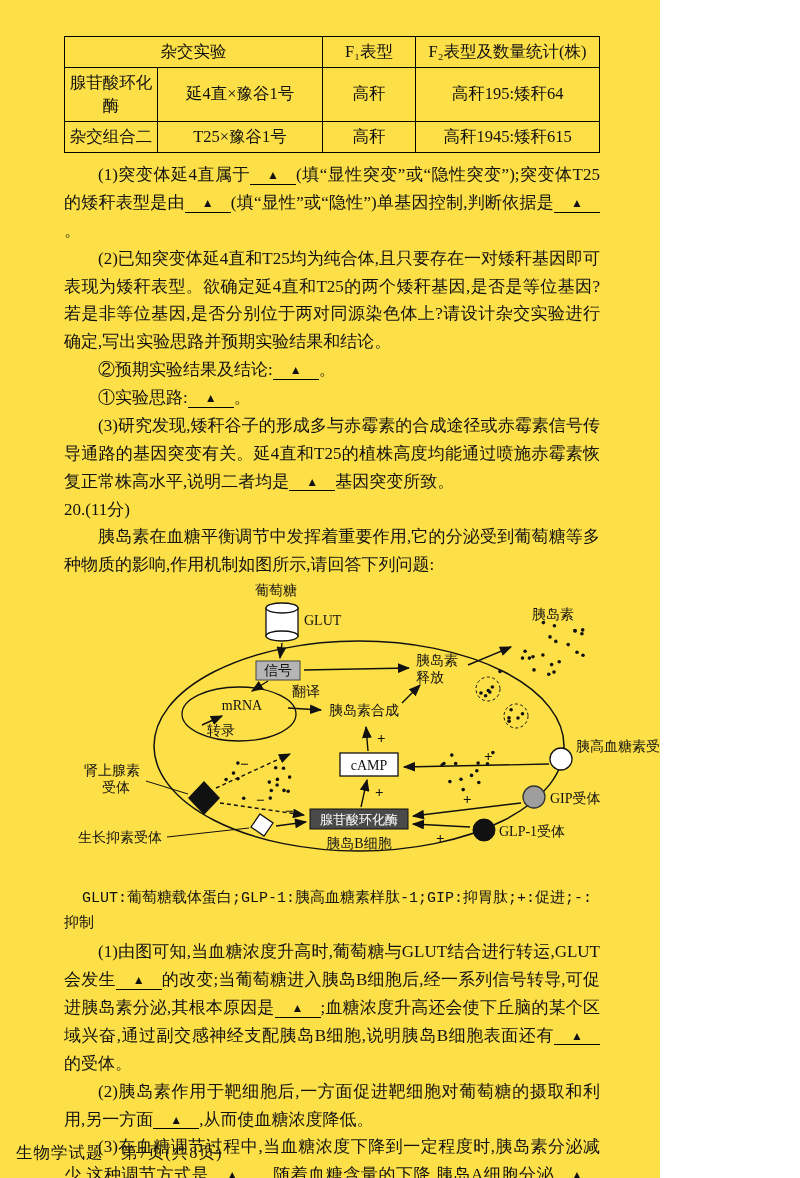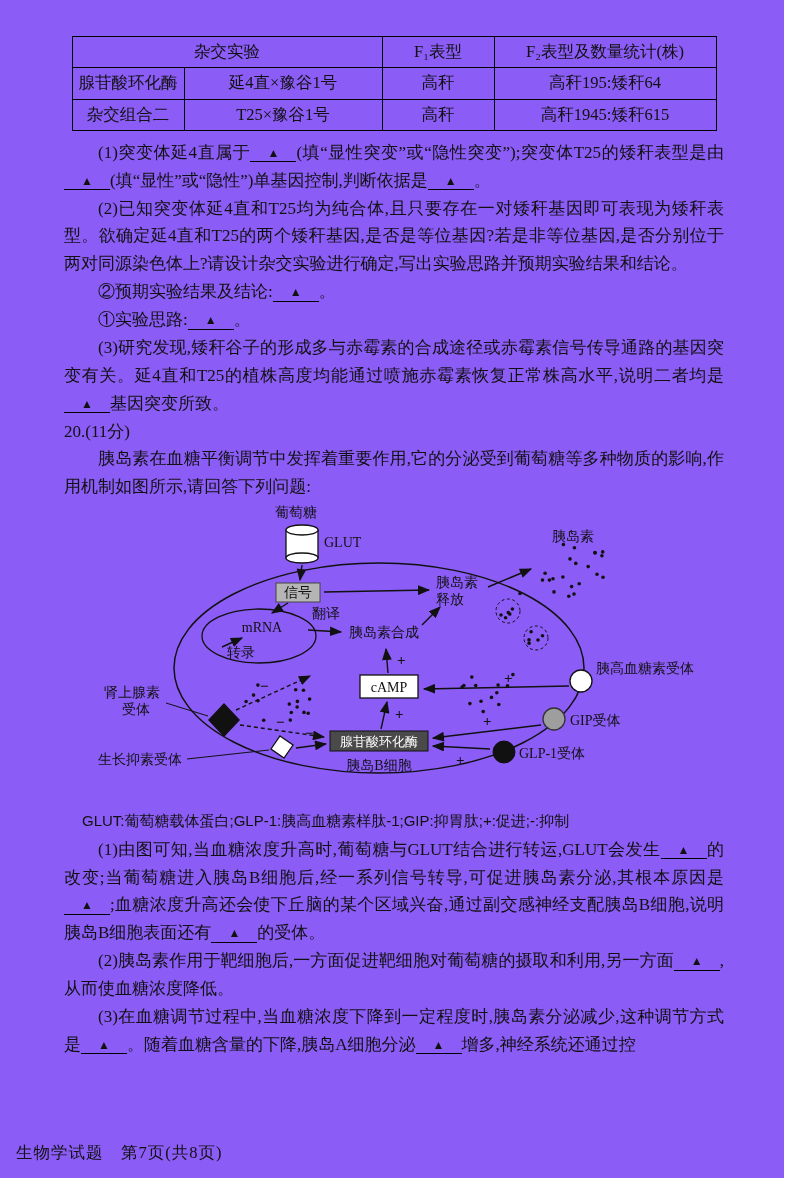--- a/index.html
+++ b/index.html
@@ -1,17 +1,17 @@
 <!DOCTYPE html>
 <html><head>
 <meta charset="utf-8">
 <style>
   html,body{margin:0;padding:0;background:#fff;}
   .page{
-    width:784px;height:1178px;position:relative;background:#8b5cf6;color:#111;
+    width:660px;height:1178px;position:relative;background:#fde047;color:#111;
     font-family:"Liberation Serif","DejaVu Serif",serif;overflow:hidden;
   }
   .content{padding:36px 60px 0 64px;font-size:17px;line-height:1.64;}
   
   table.cross{border-collapse:collapse;margin:0 auto 8px auto;font-size:16.5px;}
   table.cross td{border:1.6px solid #000;text-align:center;padding:4px 4px;line-height:1.35;}
   
   p.para{margin:0;text-indent:2em;text-align:justify;}
   p.noindent{text-indent:0;}
   .blank{
@@ -20,21 +20,21 @@
   }
   
   .diagram-wrap{width:620px;margin:4px auto 0 auto;}
   .diagram text{font-family:"Liberation Serif","DejaVu Serif",serif;font-size:14px;fill:#111;}
   .diagram text.small{font-size:13px;}
   .diagram text.sign{font-size:15px;font-weight:bold;}
   .diagram .arrow{stroke:#111;stroke-width:1.4;fill:none;}
   .diagram .dashed{stroke-dasharray:4,3;}
   .diagram .callout{stroke:#111;stroke-width:1;fill:none;}
   .legend{
-    margin:2px 0 2px 0;font-family:Liberation Sans, sans-serif;
+    margin:2px 0 2px 0;font-family:Liberation Mono, monospace;
     font-size:15px;text-indent:1.2em;text-align:left;
   }
   
   .footer{
     position:absolute;bottom:14px;left:16px;width:100%;text-align:left;
     font-size:16.5px;letter-spacing:1px;
   }
 </style>
 </head>
 <body>

